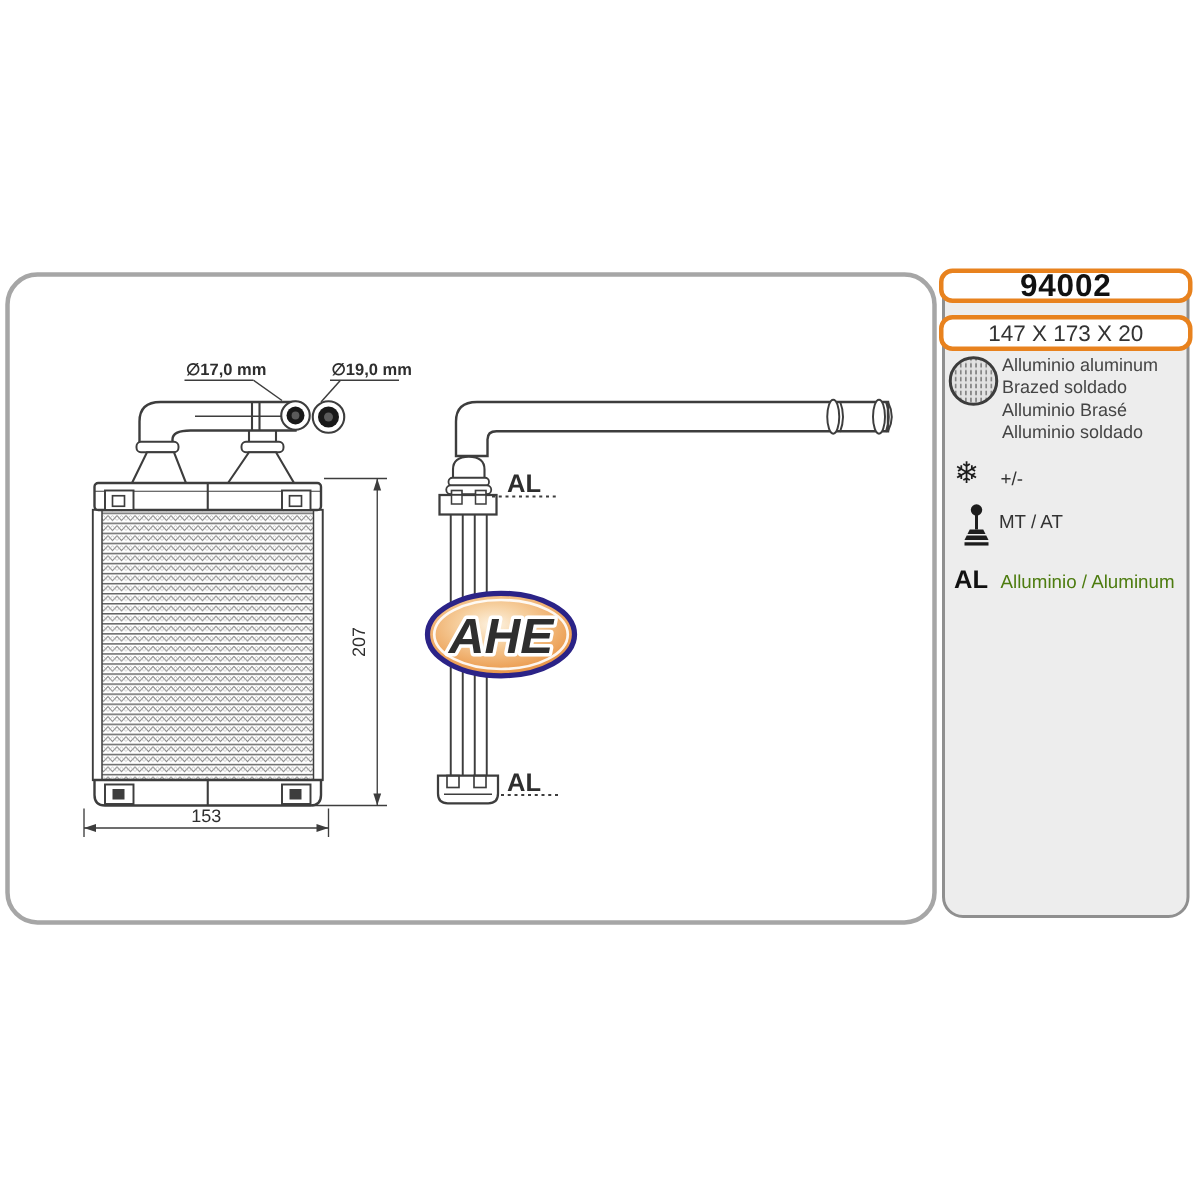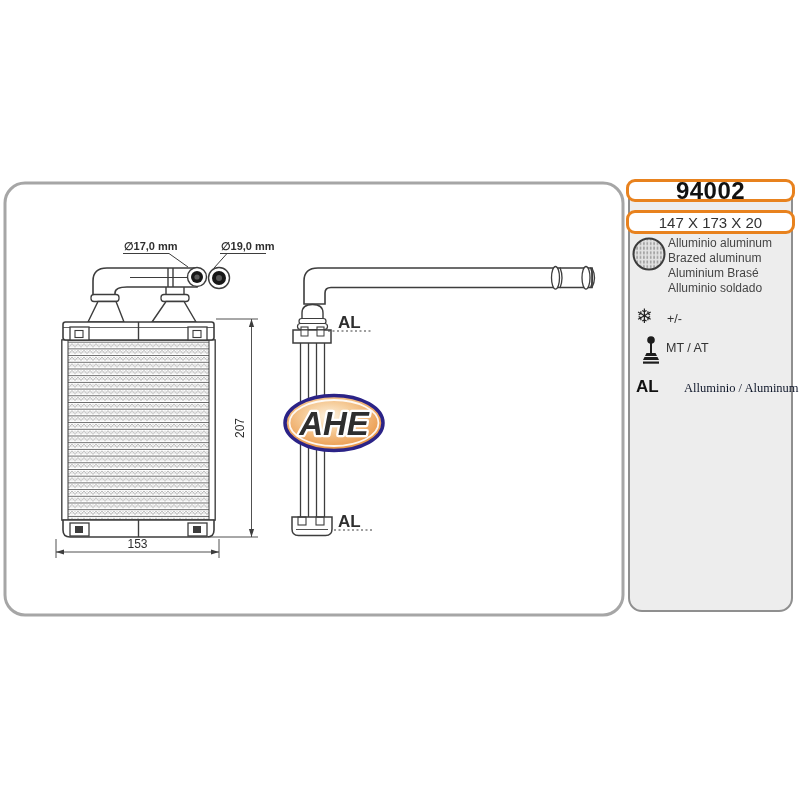--- a/index.html
+++ b/index.html
@@ -19,31 +19,31 @@
   
   .sidebar{
     left:628px;top:182px;width:165px;height:430px;box-sizing:border-box;
     background:#ededed;border:2.5px solid #8f8f8f;border-radius:14px;z-index:1;
   }
   .tag-box{
     left:626px;width:169px;box-sizing:border-box;background:#ffffff;
     border:3.5px solid #e8821e;border-radius:9px;z-index:3;
     display:flex;align-items:center;justify-content:center;
   }
-  .code-box{top:179px;height:23px;font-size:24px;font-weight:bold;color:#111;letter-spacing:0.5px;}
+  .code-box{top:179px;height:23px;font-size:21px;font-weight:bold;color:#111;letter-spacing:0.5px;}
   .size-box{top:210px;height:24px;border-width:3px;font-size:15px;color:#333;}
   .material-icon{left:632px;top:237px;z-index:2;}
   .material-text{left:668px;top:236px;font-size:12px;line-height:15px;color:#454545;z-index:2;}
   .material-text span{display:block;}
   .snowflake{left:636px;top:306px;font-size:20px;color:#1d1d1d;z-index:2;line-height:20px;}
   .temp-label{left:667px;top:312px;font-size:12.5px;color:#333;z-index:2;}
   .shifter-icon{left:642px;top:336px;z-index:2;}
   .trans-label{left:666px;top:341px;font-size:12.5px;color:#333;z-index:2;text-align:right;}
   .al-symbol{left:636px;top:377px;font-size:17px;font-weight:bold;color:#111;z-index:2;}
-  .al-label{left:684px;top:381px;font-size:12.5px;color:#0f172a;z-index:2;font-family:Liberation Serif, serif;}
+  .al-label{left:667px;top:381px;font-size:12.5px;color:#4d7c0f;z-index:2;}
 </style>
 </head>
 <body>
 
 <svg id="drawing-svg" viewBox="0 0 800 800">
   <defs>
     <pattern id="mesh" width="6" height="6.7" patternUnits="userSpaceOnUse">
       <rect width="6" height="6.7" fill="#ffffff"></rect>
       <line x1="0" y1="0.5" x2="6" y2="0.5" stroke="#555" stroke-width="0.9"></line>
       <path d="M0,2 L3,5.3 L6,2" stroke="#8a8a8a" stroke-width="0.7" fill="none"></path>
@@ -194,22 +194,22 @@
       <pattern id="brz" width="3.4" height="4.6" patternUnits="userSpaceOnUse">
         <rect width="3.4" height="4.6" fill="#e2e2e2"></rect>
         <line x1="1.7" y1="0.5" x2="1.7" y2="3.4" stroke="#787878" stroke-width="1"></line>
       </pattern>
     </defs>
     <circle cx="17" cy="17" r="15.5" fill="url(#brz)" stroke="#3c3c3c" stroke-width="2"></circle>
   </svg>
 </div>
 <div class="abs material-text">
   <span>Alluminio aluminum</span>
-  <span>Brazed aluminum</span>
-  <span>Aluminium Brasé</span>
+  <span>Brazed soldado</span>
+  <span>Alluminio Brasé</span>
   <span>Alluminio soldado</span>
 </div>
 
 <div class="abs snowflake">
   <span>❄</span>
 </div>
 <div class="abs temp-label">+/-</div>
 
 <div class="abs shifter-icon">
   <svg width="18" height="28" viewBox="0 0 18 28">

